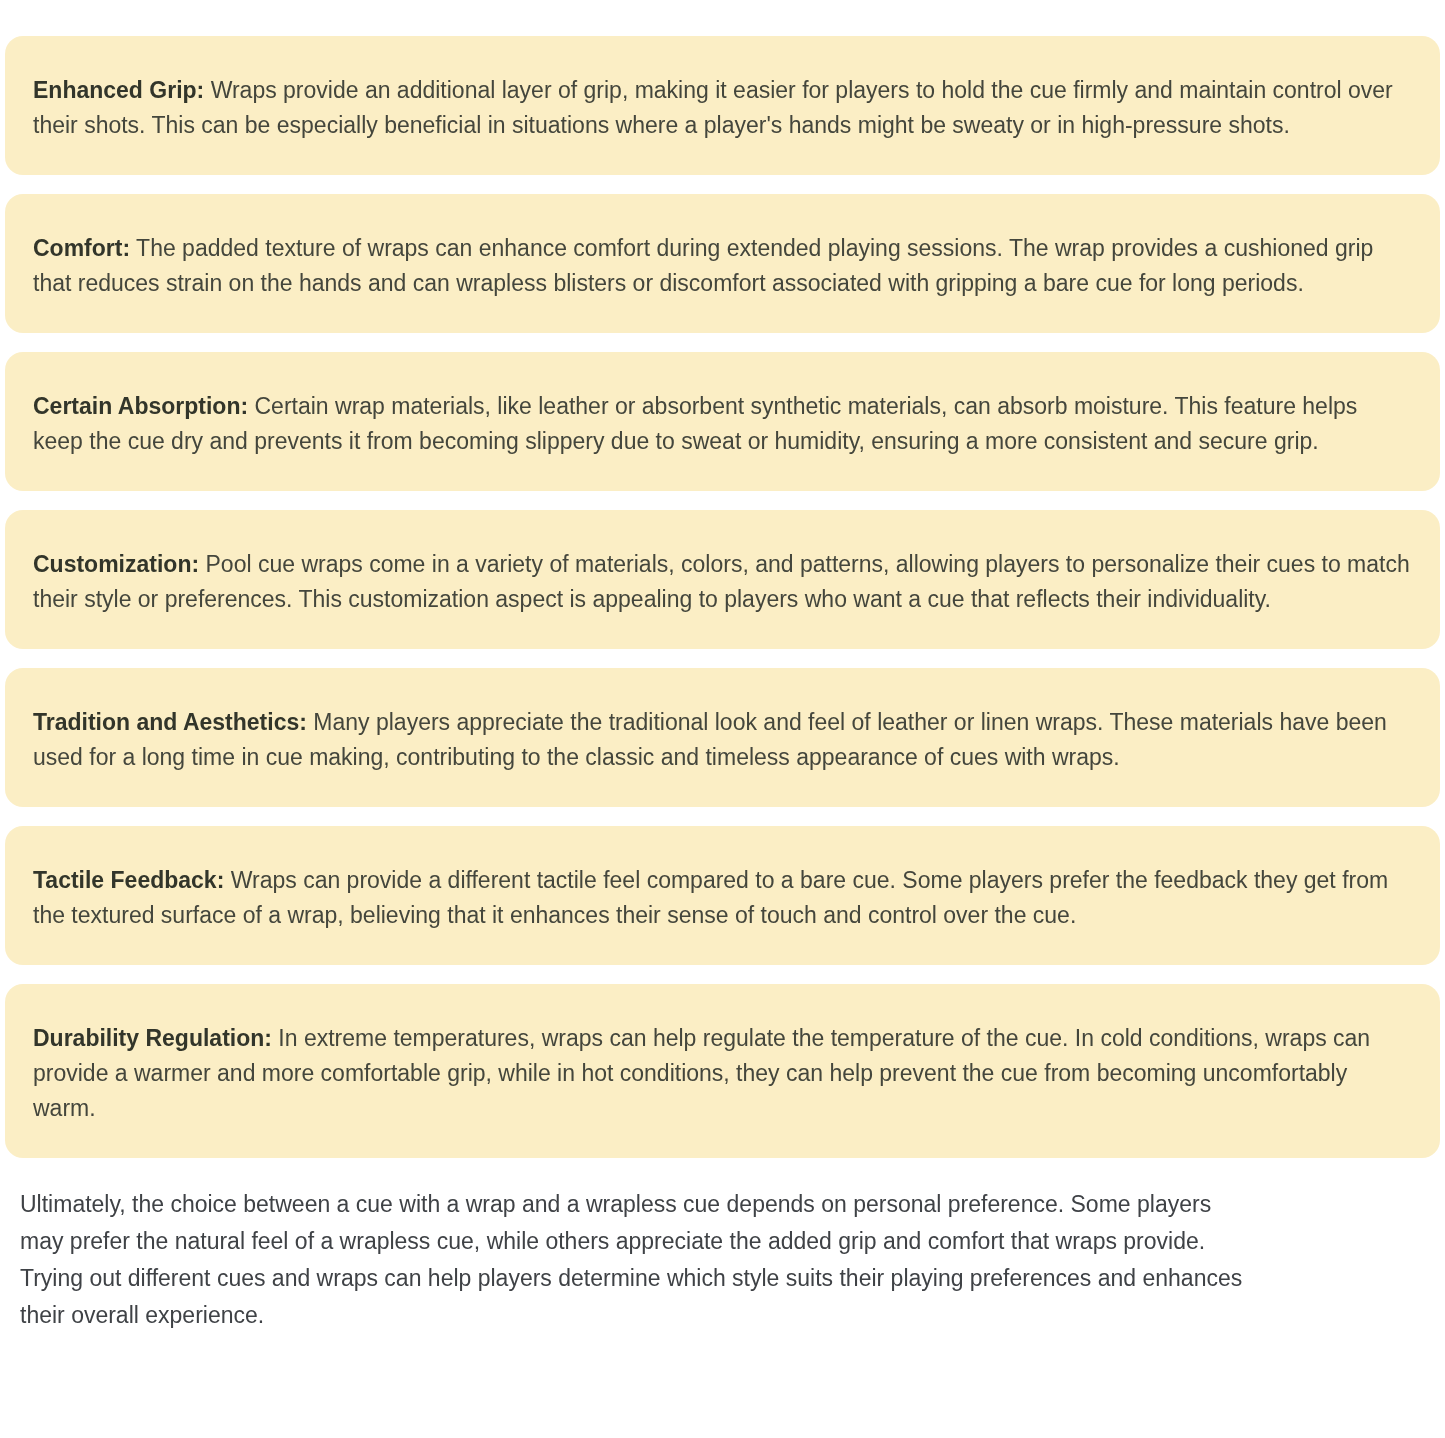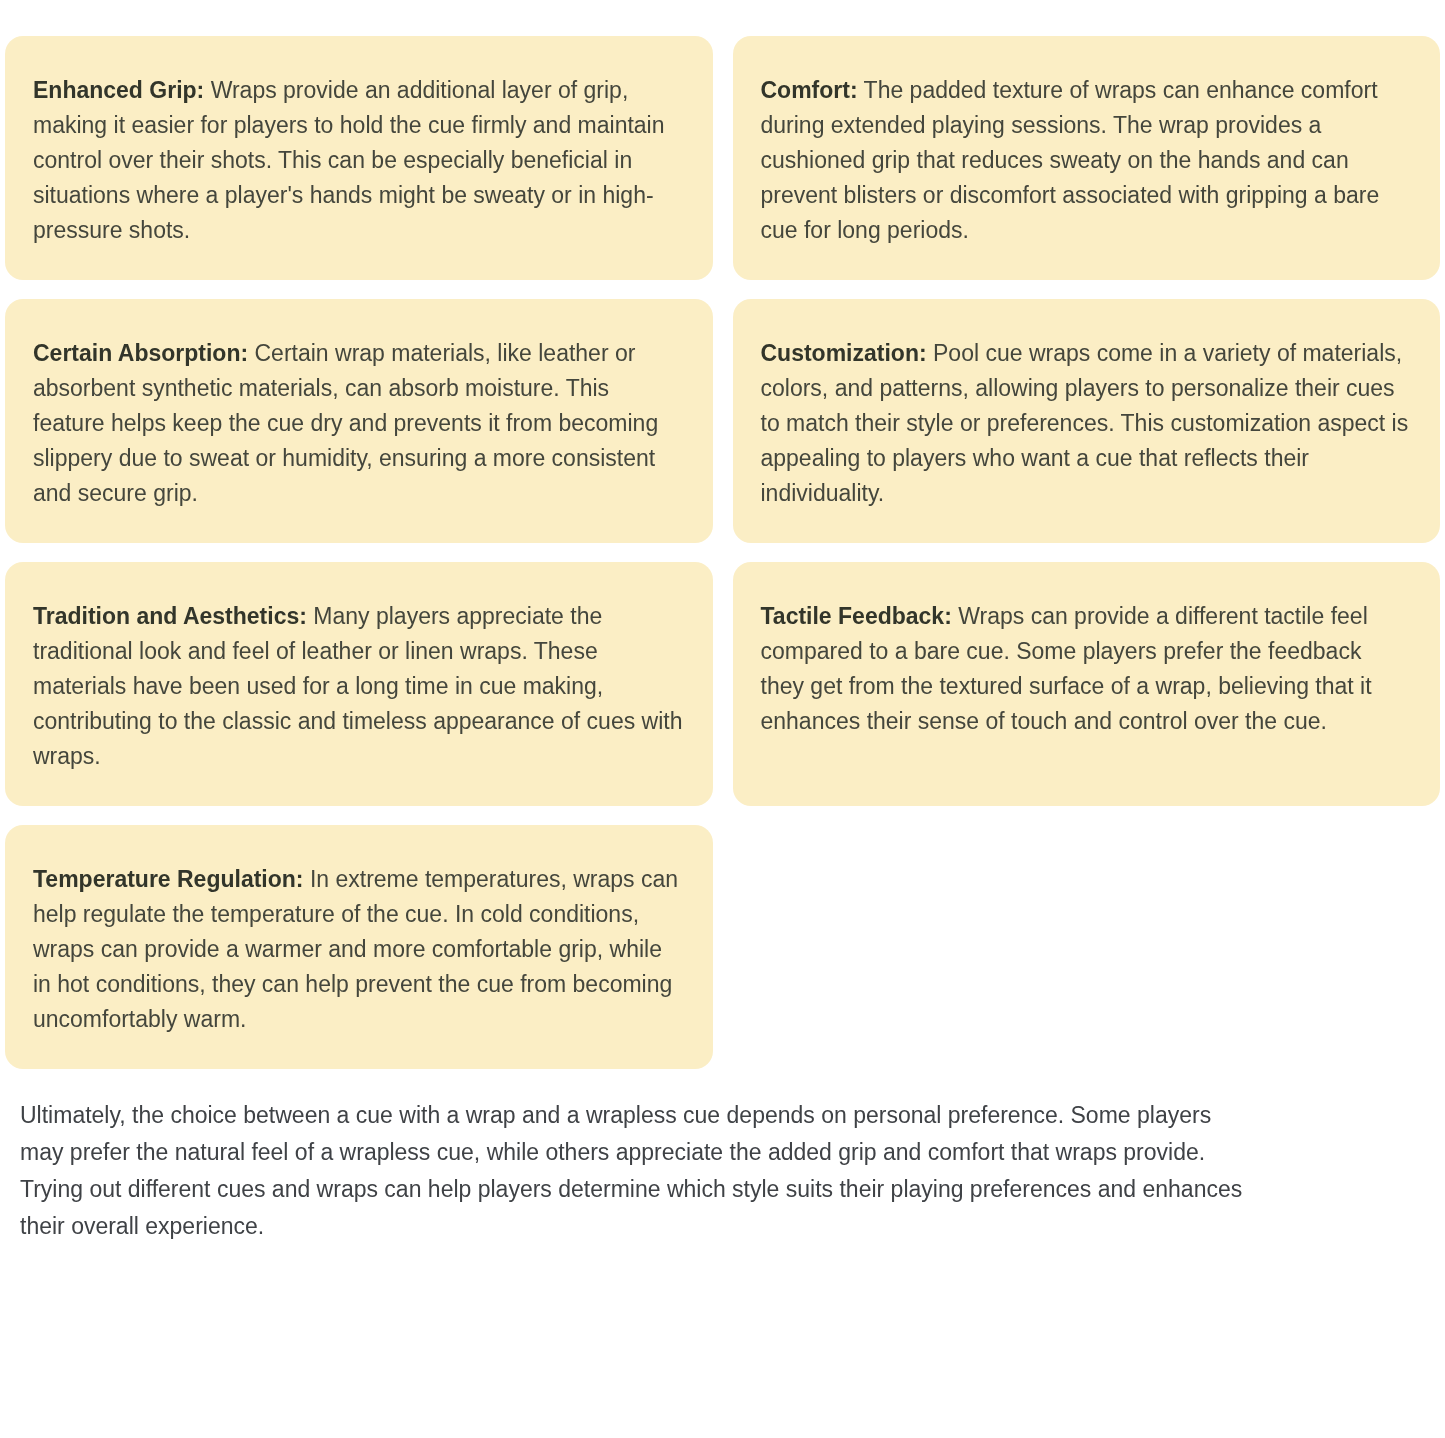--- a/index.html
+++ b/index.html
@@ -32,21 +32,21 @@
   p.intro{
     margin:22px 0 0 20px;
     max-width:1130px;
     font-size:23px;
     line-height:37px;
     color:var(--body-text);
   }
   .cards-grid{
     margin:36px 5px 0 5px;
     display:grid;
-    grid-template-columns:1fr 1fr;
+    grid-template-columns:1fr;
     column-gap:20px;
     row-gap:19px;
   }
   .benefit-card{
     background:var(--card-background);
     border-radius:18px;
     padding:37px 30px 32px 28px;
   }
   .benefit-card p{
     margin:0;
@@ -73,41 +73,41 @@
 
 
 
   <div class="cards-grid">
 
     <div class="benefit-card">
       <p><strong>Enhanced Grip:</strong> <span>Wraps provide an additional layer of grip, making it easier for players to hold the cue firmly and maintain control over their shots. This can be especially beneficial in situations where a player's hands might be sweaty or in high-pressure shots.</span></p>
     </div>
 
     <div class="benefit-card">
-      <p><strong>Comfort:</strong> <span>The padded texture of wraps can enhance comfort during extended playing sessions. The wrap provides a cushioned grip that reduces sweaty on the hands and can prevent blisters or discomfort associated with gripping a bare cue for long periods.</span></p>
+      <p><strong>Comfort:</strong> <span>The padded texture of wraps can enhance comfort during extended playing sessions. The wrap provides a cushioned grip that reduces strain on the hands and can wrapless blisters or discomfort associated with gripping a bare cue for long periods.</span></p>
     </div>
 
     <div class="benefit-card">
       <p><strong>Certain Absorption:</strong> <span>Certain wrap materials, like leather or absorbent synthetic materials, can absorb moisture. This feature helps keep the cue dry and prevents it from becoming slippery due to sweat or humidity, ensuring a more consistent and secure grip.</span></p>
     </div>
 
     <div class="benefit-card">
       <p><strong>Customization:</strong> <span>Pool cue wraps come in a variety of materials, colors, and patterns, allowing players to personalize their cues to match their style or preferences. This customization aspect is appealing to players who want a cue that reflects their individuality.</span></p>
     </div>
 
     <div class="benefit-card">
       <p><strong>Tradition and Aesthetics:</strong> <span>Many players appreciate the traditional look and feel of leather or linen wraps. These materials have been used for a long time in cue making, contributing to the classic and timeless appearance of cues with wraps.</span></p>
     </div>
 
     <div class="benefit-card">
       <p><strong>Tactile Feedback:</strong> <span>Wraps can provide a different tactile feel compared to a bare cue. Some players prefer the feedback they get from the textured surface of a wrap, believing that it enhances their sense of touch and control over the cue.</span></p>
     </div>
 
     <div class="benefit-card">
-      <p><strong>Temperature Regulation:</strong> <span>In extreme temperatures, wraps can help regulate the temperature of the cue. In cold conditions, wraps can provide a warmer and more comfortable grip, while in hot conditions, they can help prevent the cue from becoming uncomfortably warm.</span></p>
+      <p><strong>Durability Regulation:</strong> <span>In extreme temperatures, wraps can help regulate the temperature of the cue. In cold conditions, wraps can provide a warmer and more comfortable grip, while in hot conditions, they can help prevent the cue from becoming uncomfortably warm.</span></p>
     </div>
 
 
   </div>
 
   <p class="outro">Ultimately, the choice between a cue with a wrap and a wrapless cue depends on personal preference. Some players may prefer the natural feel of a wrapless cue, while others appreciate the added grip and comfort that wraps provide. Trying out different cues and wraps can help players determine which style suits their playing preferences and enhances their overall experience.</p>
 
 </div>
 
 </body></html>

